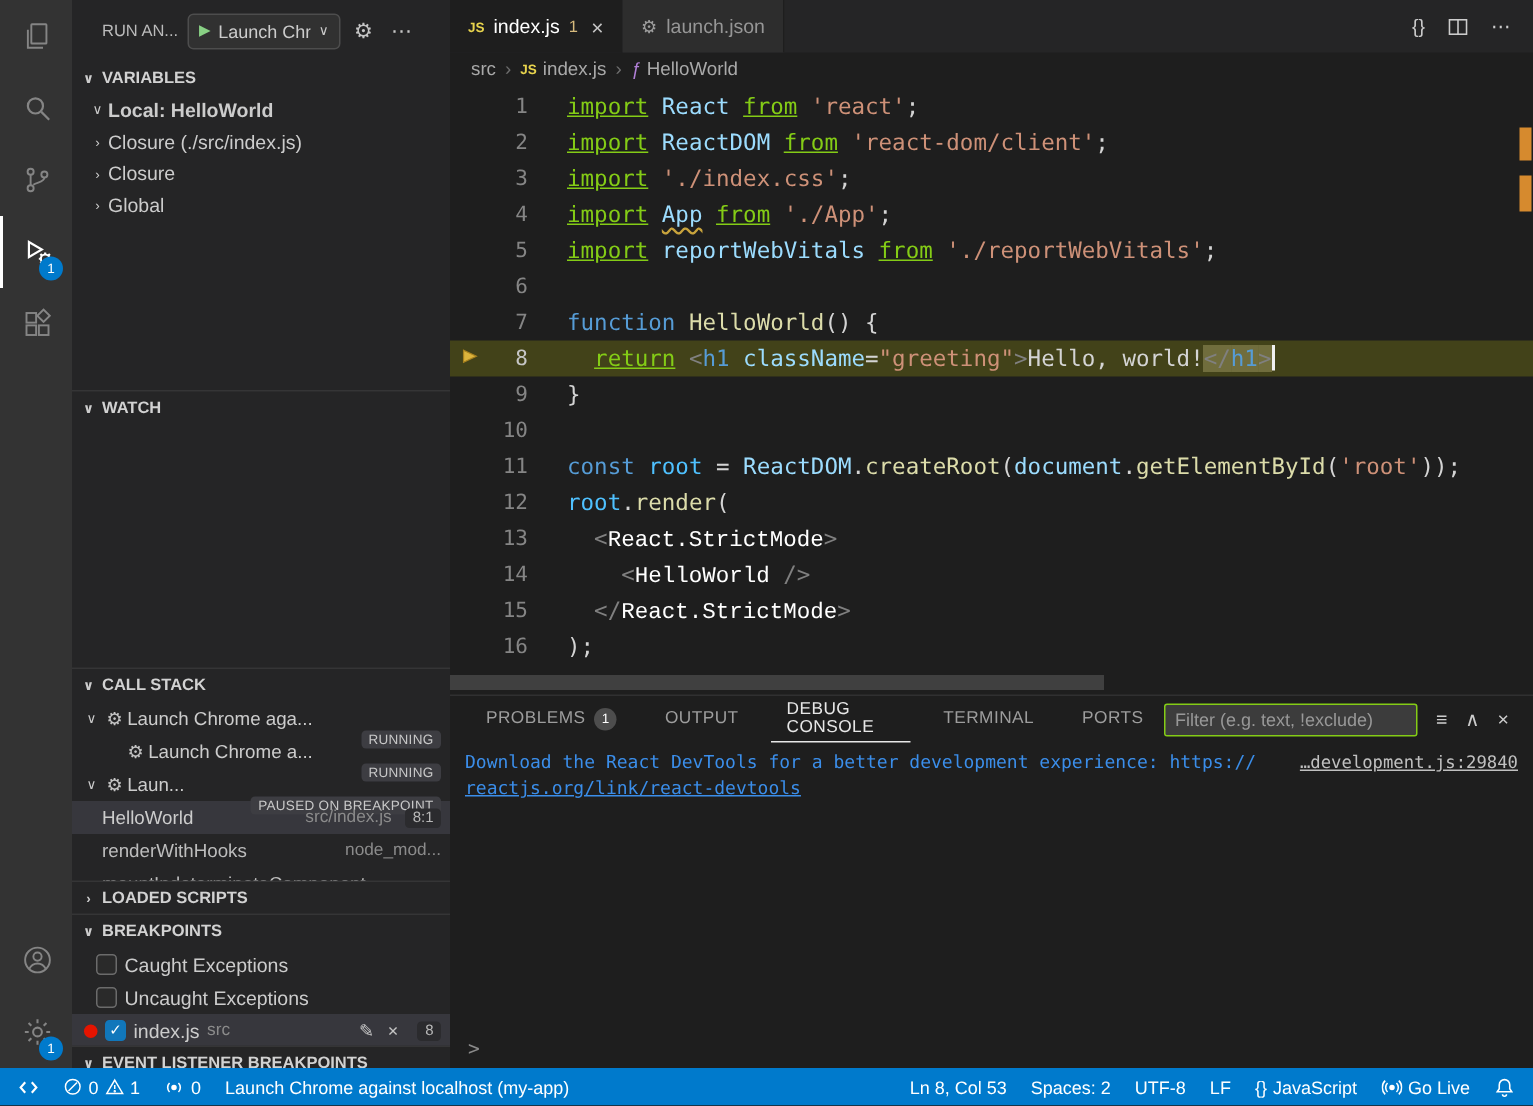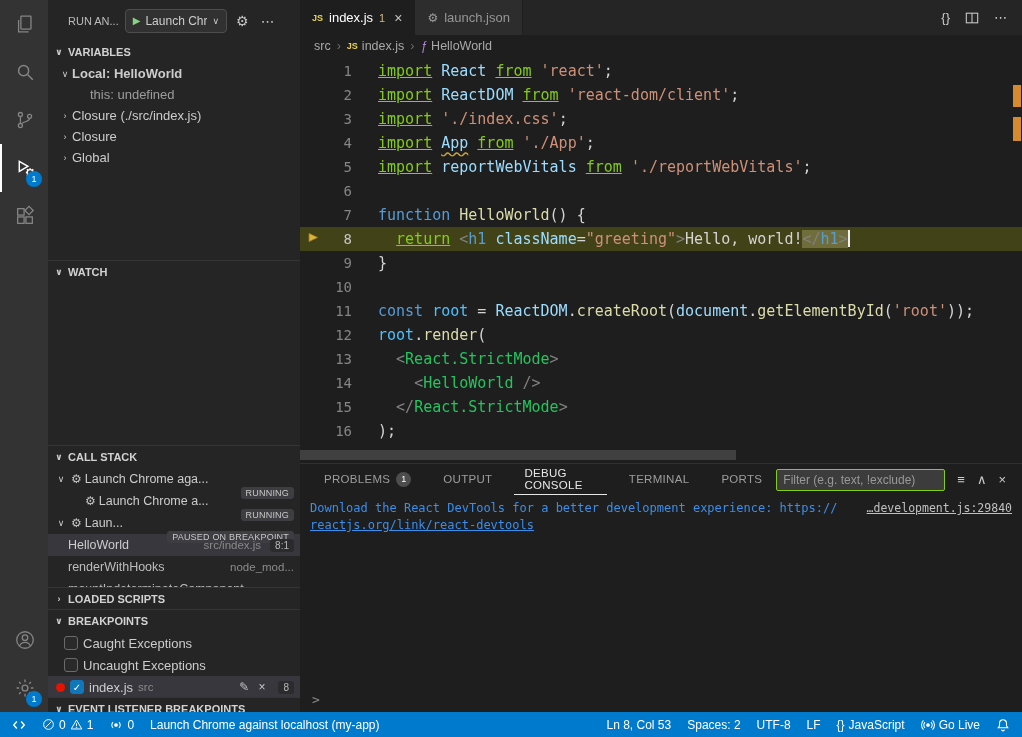--- a/index.html
+++ b/index.html
@@ -80,21 +80,21 @@
 
   .code-area{flex:1;position:relative;overflow:hidden;padding-top:2px;font-family:"DejaVu Sans Mono","Liberation Mono",monospace;font-size:15px;}
   .cline{display:flex;height:24px;line-height:24px;white-space:pre;}
   .cline.cur{background:rgba(255,255,0,0.16);}
   .glyph{width:26px;flex:none;display:flex;align-items:center;justify-content:center;}
   .lnum{width:26px;flex:none;text-align:right;color:#858585;font-size:14px;cursor:pointer;}
   .cline.cur .lnum{color:#c6c6c6;}
   .lcode{padding-left:26px;color:#d4d4d4;}
   .tk-k{color:#84cc16;text-decoration:underline;} .tk-b{color:#569CD6;} .tk-v{color:#9CDCFE;} .tk-c{color:#4FC1FF;}
   .tk-f{color:#DCDCAA;} .tk-s{color:#CE9178;} .tk-t{color:#569CD6;} .tk-a{color:#9CDCFE;}
-  .tk-g{color:#808080;} .tk-d{color:#d4d4d4;} .tk-m{color:#22c55e;}
+  .tk-g{color:#808080;} .tk-d{color:#d4d4d4;} .tk-m{color:#ffffff;font-family:Liberation Mono, monospace;}
   .tk-w{color:#9CDCFE;text-decoration:underline;text-decoration-style:wavy;text-decoration-color:#c8a33c;text-underline-offset:3px;}
   .tk-hl{background:rgba(250,240,170,0.25);}
   .caret{display:inline-block;width:2px;height:17px;background:#f0f0f0;vertical-align:-3px;}
   .hscroll{position:absolute;left:0;bottom:3px;width:436px;height:10px;background:rgba(121,121,121,0.38);}
   .ruler{position:absolute;right:0;top:0;bottom:0;width:10px;}
   .mark{position:absolute;right:1px;width:8px;background:#d68a2e;}
   .m1{top:28px;height:22px;}
   .m2{top:60px;height:24px;}
 
   
@@ -214,24 +214,20 @@
 
       <section class="pane pane-variables" data-name="variables-section">
         <header class="pane-h" data-name="variables-header">
           <span class="twisty" data-name="chevron-icon">∨</span>
           <span data-name="variables-title">VARIABLES</span>
         </header>
         <div data-name="variables-list">
             <div class="tree-row" data-name="variable-row" style="padding-left: 10px;">
               <span class="twisty" data-name="twisty-icon">∨</span>
               <span class="tlabel tbold" data-name="variable-label">Local: HelloWorld</span>
-            </div>
-            <div class="tree-row" data-name="variable-row" style="padding-left: 28px;">
-              <span class="twisty" data-name="twisty-icon"></span>
-              <span class="tlabel tmuted" data-name="variable-label">this: undefined</span>
             </div>
             <div class="tree-row" data-name="variable-row" style="padding-left: 10px;">
               <span class="twisty" data-name="twisty-icon">›</span>
               <span class="tlabel" data-name="variable-label">Closure (./src/index.js)</span>
             </div>
             <div class="tree-row" data-name="variable-row" style="padding-left: 10px;">
               <span class="twisty" data-name="twisty-icon">›</span>
               <span class="tlabel" data-name="variable-label">Closure</span>
             </div>
             <div class="tree-row" data-name="variable-row" style="padding-left: 10px;">

